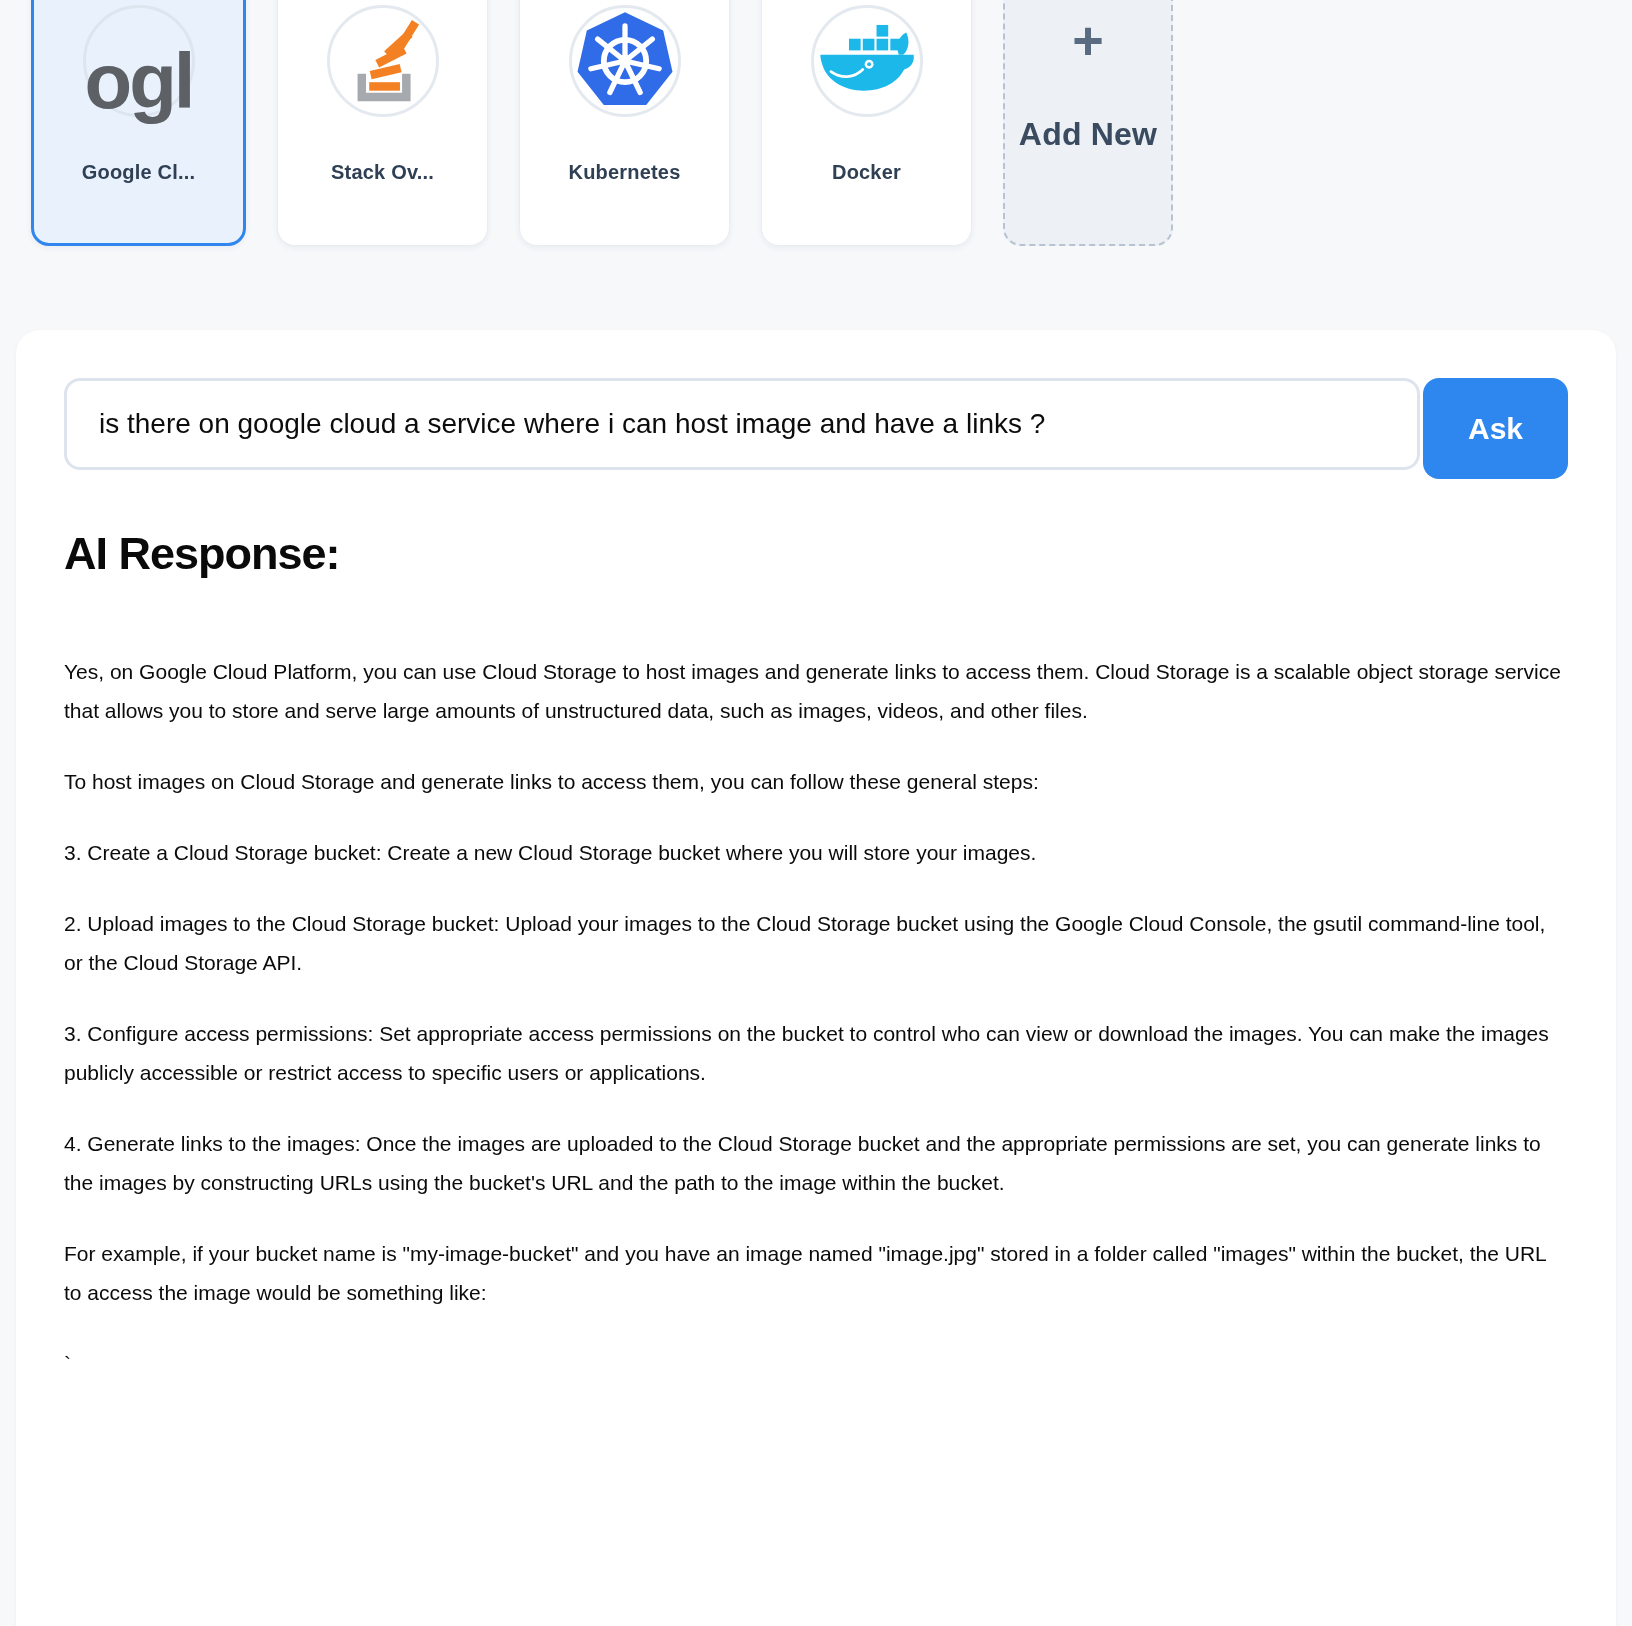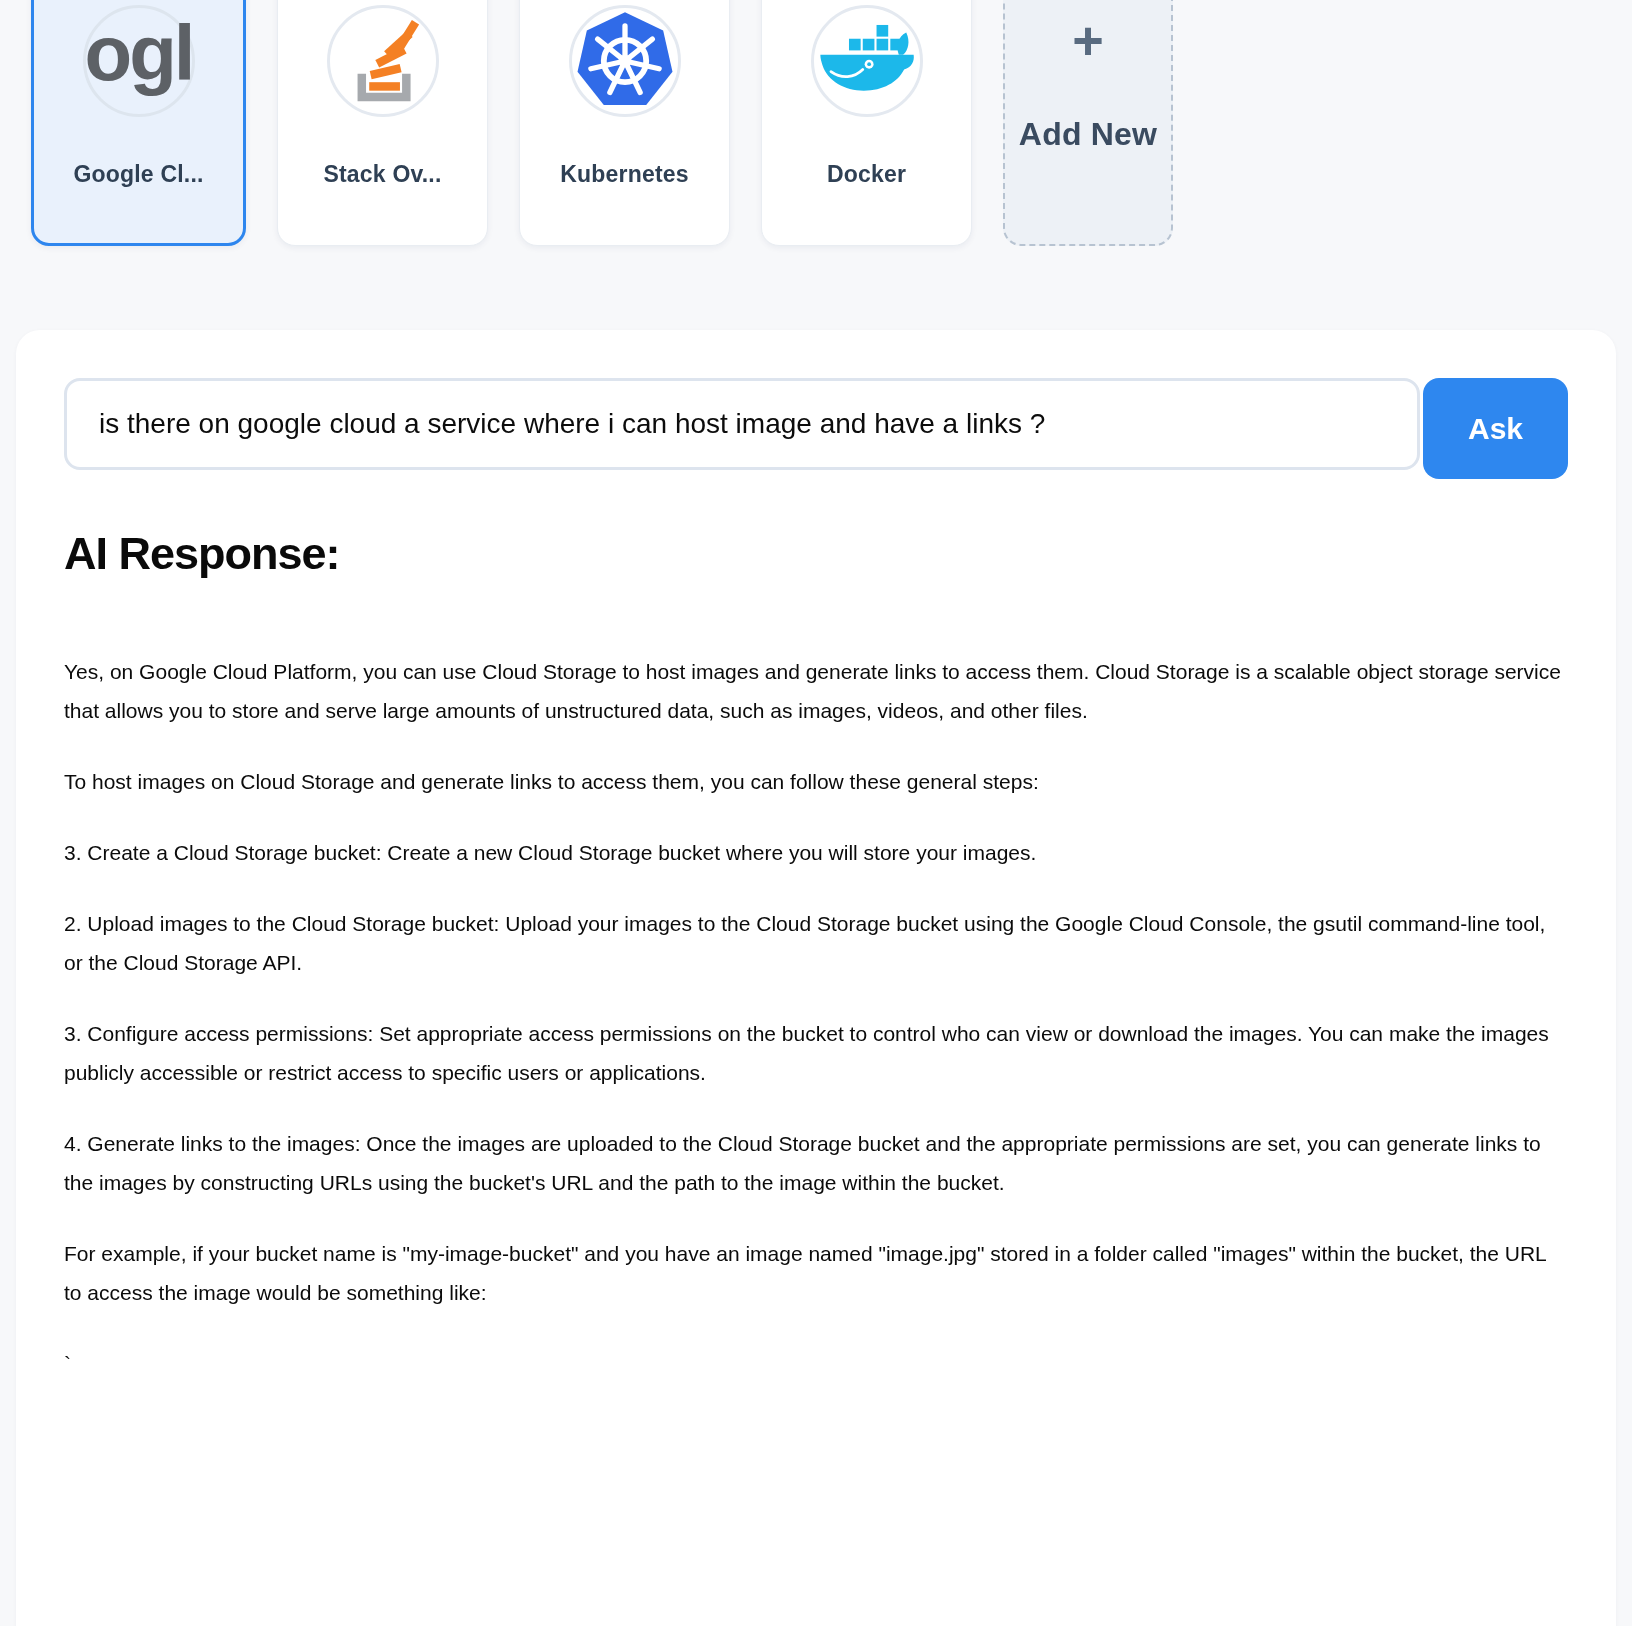--- a/index.html
+++ b/index.html
@@ -35,36 +35,36 @@
     background:#e9f1fc;
     border:3px solid #2e86ee;
     padding-top:24px;
   }
   .icon-circle{
     box-sizing:border-box;
     width:112px;height:112px;
     border-radius:50%;
     background:#ffffff;
     border:3px solid #e4e9f0;
-    display:flex;align-items:flex-start;justify-content:center;
+    display:flex;align-items:flex-end;justify-content:center;
     position:relative;
   }
   .card--selected .icon-circle{background:transparent;border-color:#dde5ee;}
   .google-letters{
     font-size:78px;
     font-weight:700;
     color:#5d6166;
     letter-spacing:-3px;
     line-height:1;
     transform:translateY(6px);
     white-space:nowrap;
   }
   .card-label{
     margin-top:44px;
-    font-size:23px;
+    font-size:20px;
     font-weight:700;
     color:#2f4054;
     letter-spacing:0.2px;
   }
   .card--addnew{
     width:170px;
     background:#edf1f6;
     border:2px dashed #b7c3d1;
     box-shadow:none;
     padding-top:30px;

